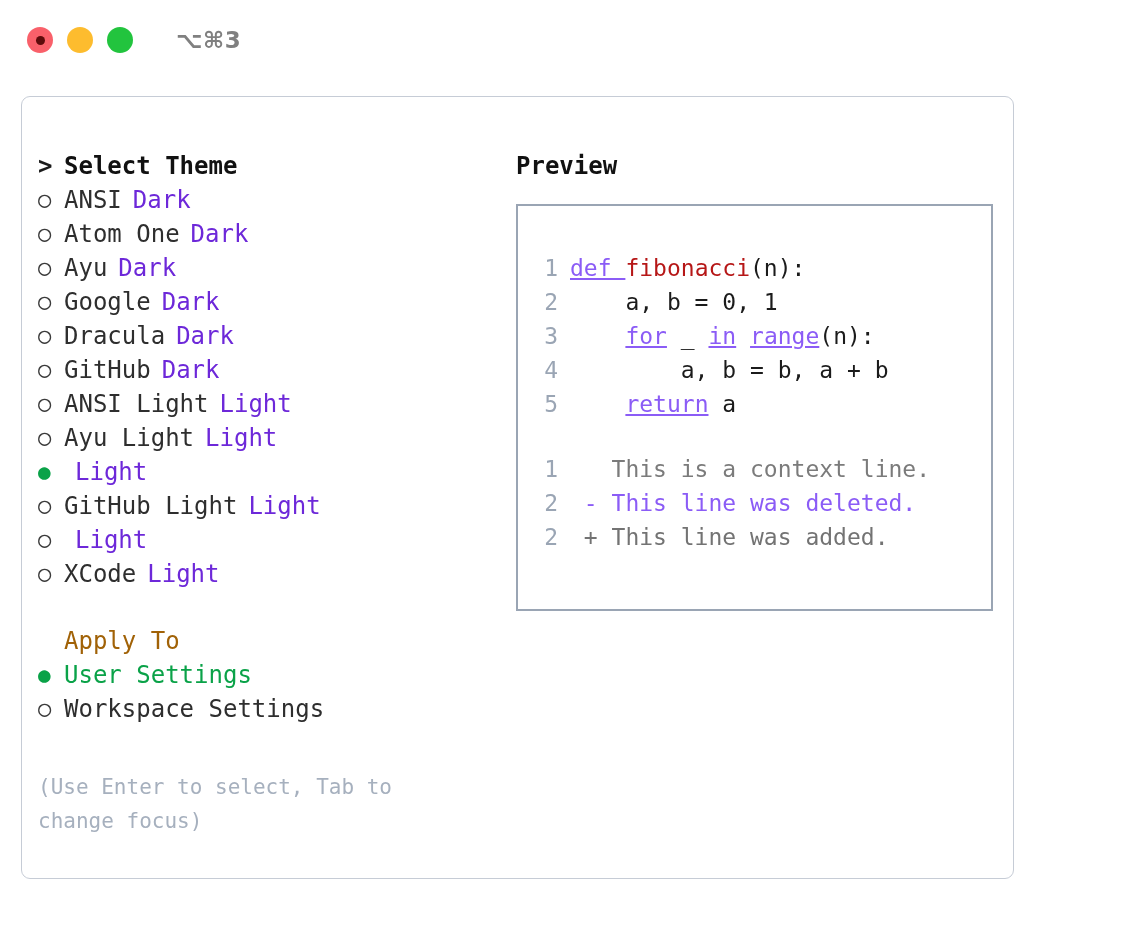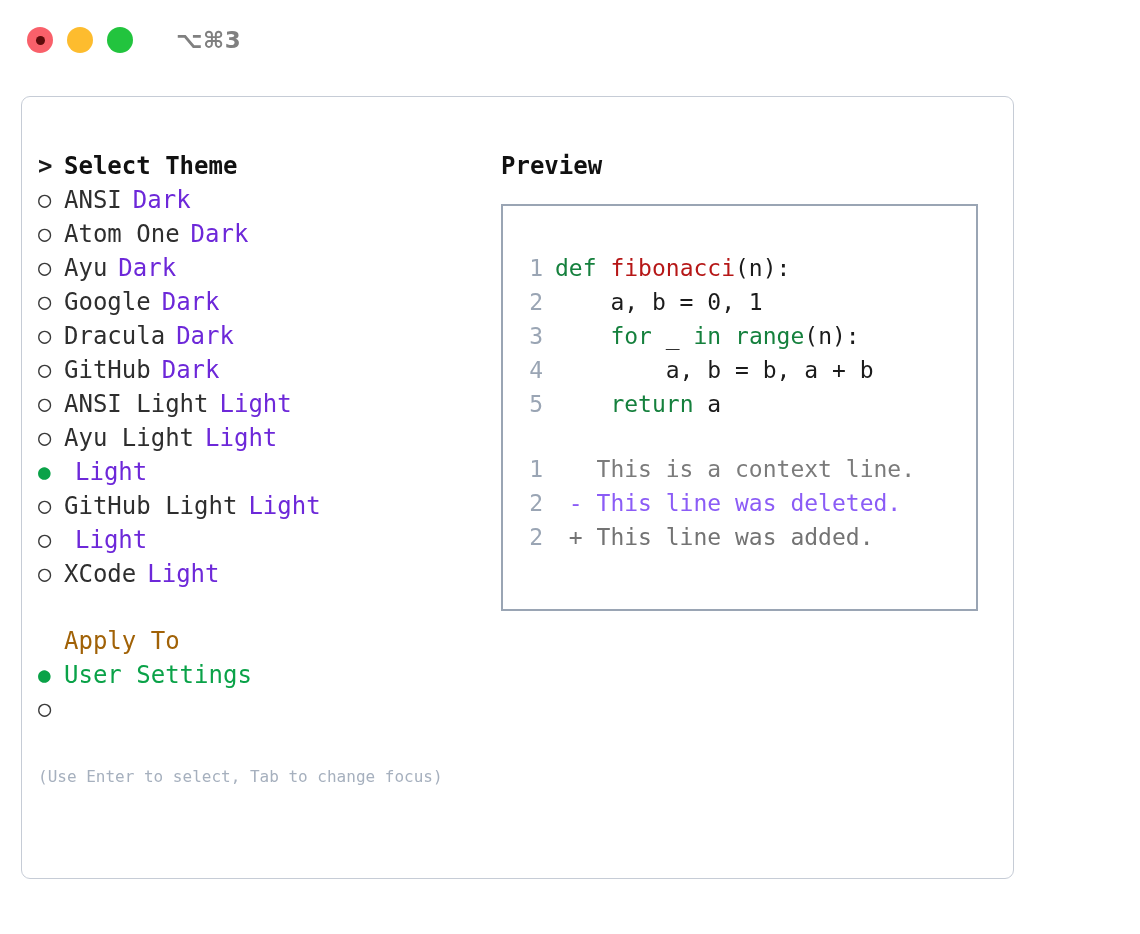--- a/index.html
+++ b/index.html
@@ -132,32 +132,32 @@
   .row .tag {
     color: #6d28d9;
     margin-left: 11px;
   }
   .section-head {
     margin-top: 33px;
   }
   .section-head .label { color: #a16207; }
 
   .hint {
-    margin-top: 34px;
-    font-size: 16px;
+    margin-top: 44px;
+    font-size: 21px;
     line-height: 34px;
     color: #a6b0be;
     width: 410px;
     white-space: pre-wrap;
   }
 
   
   .right-col {
     position: absolute;
-    left: 479px;
+    left: 494px;
     top: 52px;
     width: 500px;
   }
   .preview-title {
     font-size: 24px;
     line-height: 34px;
     font-weight: bold;
     color: #111111;
     height: 34px;
     white-space: pre;
@@ -186,21 +186,21 @@
   }
   .ln {
     display: inline-block;
     width: 26px;
     flex: 0 0 26px;
     text-align: right;
     color: #9aa5b4;
     margin-right: 12px;
   }
   .code-line .txt { white-space: pre; }
-  .tok-kw    { color: #15803d; }
+  .tok-kw    { color: #8b5cf6; text-decoration: underline; }
   .tok-fn    { color: #b61717; }
   .tok-plain { color: #1b1b1b; }
   .tok-ctx   { color: #7b7b7b; }
   .tok-del   { color: #8b5cf6; }
   .tok-add   { color: #737373; }
   .code-gap { height: 31px; }
 </style>
 </head>
 <body>
 
@@ -300,20 +300,21 @@
           <span class="label">Apply To</span>
         </div>
 
         <div class="row selected">
           <span class="marker bullet">●</span>
           <span class="label">User Settings</span>
         </div>
 
         <div class="row">
           <span class="marker">○</span>
+          <span class="label">Workspace Settings</span>
         </div>
 
         <div class="hint">(Use Enter to select, Tab to change focus)</div>
       </div>
 
       <div class="right-col">
         <div class="preview-title">Preview</div>
 
         <div class="preview-box">
           <div class="code">

